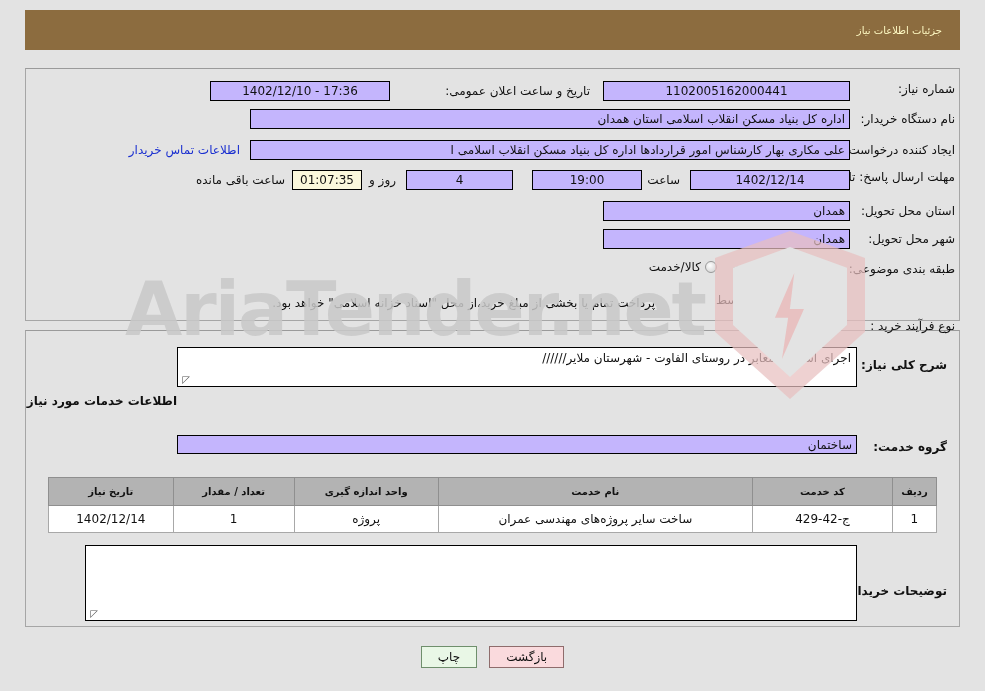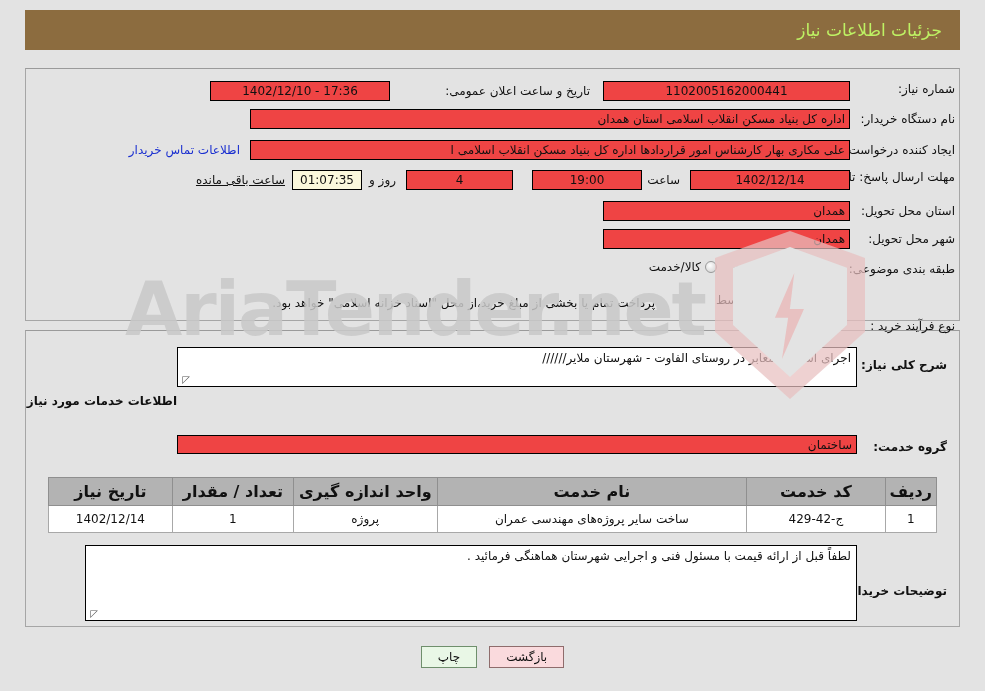--- a/index.html
+++ b/index.html
@@ -69,22 +69,22 @@
     left:25px;top:10px;
     width:935px;height:40px;
     background:#8c6c3f;
     display:flex;align-items:center;
     justify-content:flex-start;
     box-sizing:border-box;
     padding-inline-start:18px;
     z-index:1;
   }
   .banner-title{
-    color:#bef264;
-    font-size:17px;
+    color:#fef9c3;
+    font-size:10px;
   }
 
   
   .panel{
     position:absolute;
     border:1px solid #a6a6a6;
     border-top:1px solid #9a9a9a;
     background:transparent;
     box-sizing:border-box;
     z-index:2;
@@ -95,21 +95,21 @@
   
   .row{position:absolute;display:flex;align-items:center;}
   .lbl{
     font-size:12px;color:#111;
     text-align:right;
     white-space:nowrap;
   }
   .lbl-bold{font-weight:bold;}
 
   .box{
-    background:#ef4444;
+    background:#c4b5fd;
     border:1px solid #000;
     box-sizing:border-box;
     display:flex;align-items:center;
     padding:0 4px;
     font-size:12px;
     color:#111;
     overflow:hidden;
     white-space:nowrap;
     height:20px;
   }
@@ -175,21 +175,21 @@
     background:#fff;
     z-index:3;
     font-size:12px;
   }
   table.grid th{
     background:#b3b3b3;
     border:1px solid #8f8f8f;
     color:#111;
     font-weight:bold;
     height:27px;
-    font-size:16px;
+    font-size:10px;
     padding:0 4px;
   }
   table.grid td{
     background:#fff;
     border:1px solid #a8a8a8;
     height:26px;
     text-align:center;
     padding:0 4px;
     color:#111;
   }
@@ -249,21 +249,21 @@
 <div class="box" style="position:absolute;right:135px;top:140px;width:600px;z-index:3;justify-content:flex-start;">علی مکاری بهار کارشناس امور قراردادها اداره کل بنیاد مسکن انقلاب اسلامی ا</div>
 <span class="link" style="position:absolute;right:745px;top:143px;z-index:3;">اطلاعات تماس خریدار</span>
 
 <span class="lbl" style="position:absolute;right:30px;top:170px;width:100px;line-height:15px;z-index:3;">مهلت ارسال پاسخ: تا تاریخ:</span>
 <div class="box ltr" style="position:absolute;right:135px;top:170px;width:160px;z-index:3;">1402/12/14</div>
 <span class="inline-txt" style="position:absolute;right:305px;top:173px;z-index:3;">ساعت</span>
 <div class="box ltr" style="position:absolute;right:343px;top:170px;width:110px;z-index:3;">19:00</div>
 <div class="box ltr" style="position:absolute;right:472px;top:170px;width:107px;z-index:3;">4</div>
 <span class="inline-txt" style="position:absolute;right:589px;top:173px;z-index:3;">روز و</span>
 <div class="box cream ltr" style="position:absolute;right:623px;top:170px;width:70px;z-index:3;">01:07:35</div>
-<span class="inline-txt" style="position:absolute;right:700px;top:173px;z-index:3;text-decoration:underline;">ساعت باقی مانده</span>
+<span class="inline-txt" style="position:absolute;right:700px;top:173px;z-index:3;">ساعت باقی مانده</span>
 
 <span class="lbl" style="position:absolute;right:30px;top:204px;z-index:3;">استان محل تحویل:</span>
 <div class="box" style="position:absolute;right:135px;top:201px;width:247px;z-index:3;justify-content:flex-start;">همدان</div>
 
 <span class="lbl" style="position:absolute;right:30px;top:232px;z-index:3;">شهر محل تحویل:</span>
 <div class="box" style="position:absolute;right:135px;top:229px;width:247px;z-index:3;justify-content:flex-start;">همدان</div>
 
 <span class="lbl" style="position:absolute;right:30px;top:262px;z-index:3;">طبقه بندی موضوعی:</span>
 <div class="radio-group" style="position:absolute;right:140px;top:260px;z-index:3;">
   <span class="radio-item">
@@ -324,20 +324,19 @@
       <td>ساخت سایر پروژه‌های مهندسی عمران</td>
       <td>پروژه</td>
       <td class="num">1</td>
       <td class="date">1402/12/14</td>
     </tr>
   </tbody>
 </table>
 
 <span class="lbl lbl-bold" style="position:absolute;right:38px;top:584px;z-index:3;">توضیحات خریدار:</span>
 <div class="ta" style="position:absolute;right:128px;top:545px;width:772px;height:76px;z-index:3;">
-  <span>لطفاً قبل از ارائه قیمت با مسئول فنی و اجرایی شهرستان هماهنگی فرمائید .</span>
   <span class="grip">◸</span>
 </div>
 
 <div class="btnbar">
   <button class="btn btn-back">بازگشت</button>
   <button class="btn btn-print">چاپ</button>
 </div>
 
 </body></html>

